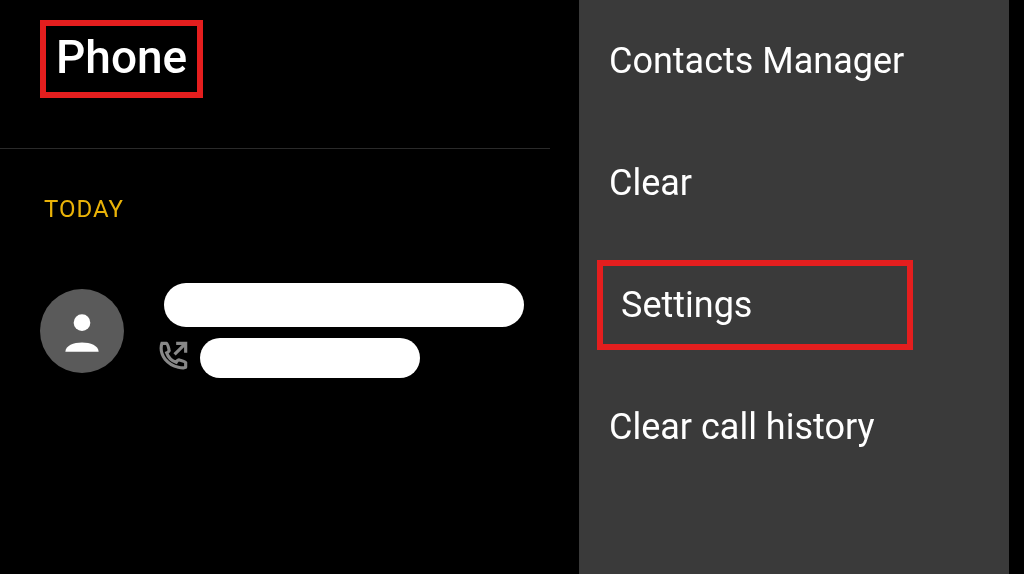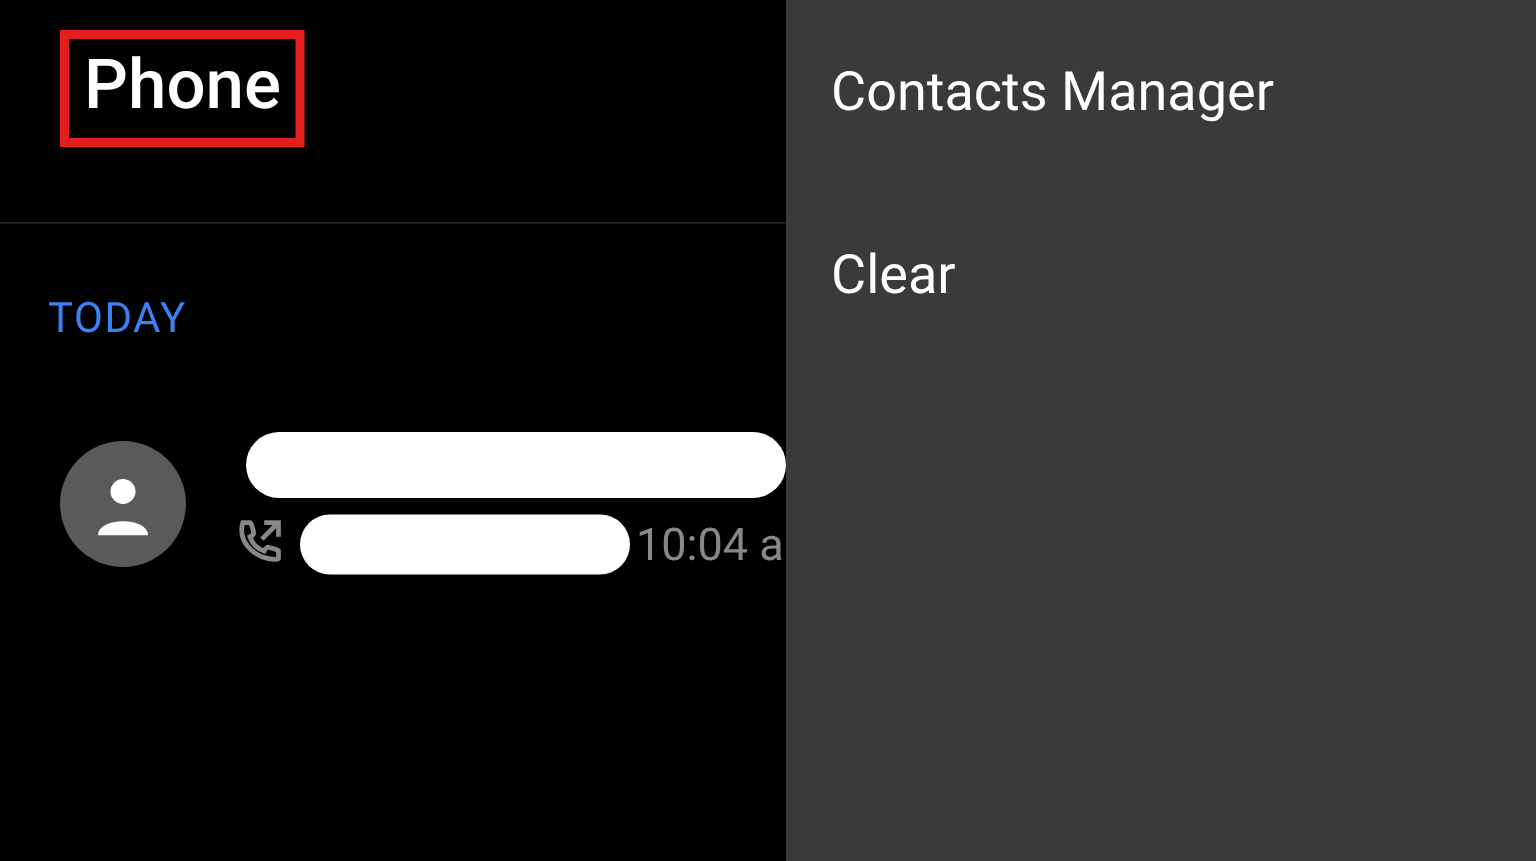--- a/index.html
+++ b/index.html
@@ -27,24 +27,24 @@
       margin-left: 24px;
     }
     .divider {
       height: 1px;
       background: #2a2a2a;
       width: 550px;
       margin-left: 0;
       margin-top: 20px;
     }
     .section-label {
-      color: #3b82f6;
-      font-size: 28px;
+      color: #eab308;
+      font-size: 24px;
       letter-spacing: 1px;
-      padding: 46px 0 0 32px;
+      padding: 46px 0 0 44px;
     }
     .call-entry {
       display: flex;
       align-items: center;
       padding: 60px 0 0 40px;
     }
     .avatar {
       width: 84px;
       height: 84px;
       border-radius: 50%;
@@ -88,22 +88,22 @@
     }
     .call-time {
       color: #888;
       font-size: 30px;
       margin-left: 4px;
       white-space: nowrap;
     }
     .menu-panel {
       position: absolute;
       top: 0;
-      right: 0;
-      width: 500px;
+      right: 15px;
+      width: 430px;
       height: 574px;
       background: #3a3a3a;
     }
     .menu-item {
       color: #fff;
       font-size: 36px;
       padding: 40px 30px 40px 30px;
     }
     .menu-item-highlighted-wrap {
       padding: 16px 18px;
@@ -140,21 +140,24 @@
     <div class="redact-top"></div>
     <div class="call-meta">
       <span class="call-icon">
         <svg viewBox="0 0 24 24">
           <path d="M5 4 C5 4 7 4 8 4 C8.5 4 9 6 9.5 8 C10 9 8 10 8 10 C9 13 11 15 14 16 C14 16 15 14 16 14.5 C18 15 20 15.5 20 16 C20 17 20 19 20 19 C20 20 12 20 7 14 C3 9 5 4 5 4 Z"></path>
           <path d="M14 4 L20 4 L20 10"></path>
           <path d="M13 11 L20 4"></path>
         </svg>
       </span>
       <div class="redact-bottom"></div>
-      <span class="call-time">10:04 a</span>
     </div>
   </div>
 </div>
 
 <div class="menu-panel">
   <div class="menu-item">Contacts Manager</div>
   <div class="menu-item">Clear</div>
+  <div class="menu-item-highlighted-wrap">
+    <div class="menu-item-highlighted">Settings</div>
+  </div>
+  <div class="menu-item">Clear call history</div>
 </div>
 
 </body></html>

